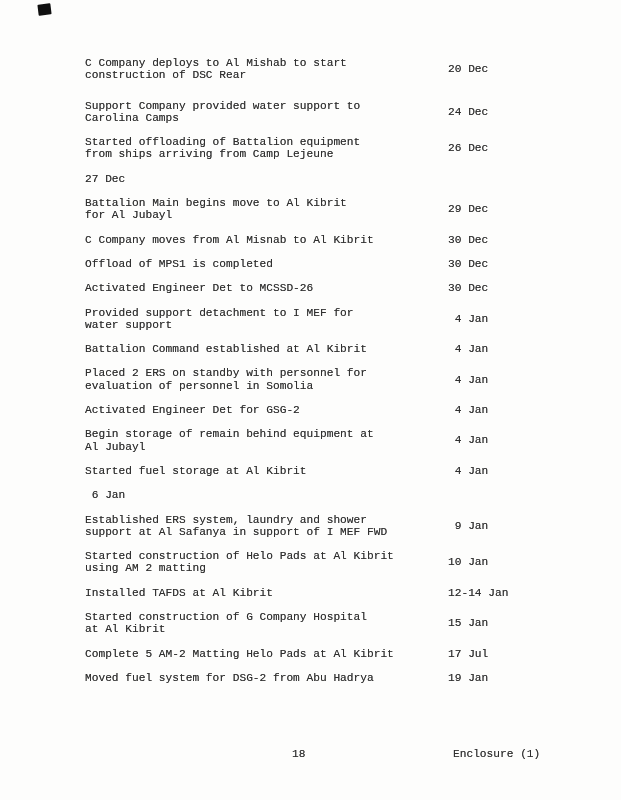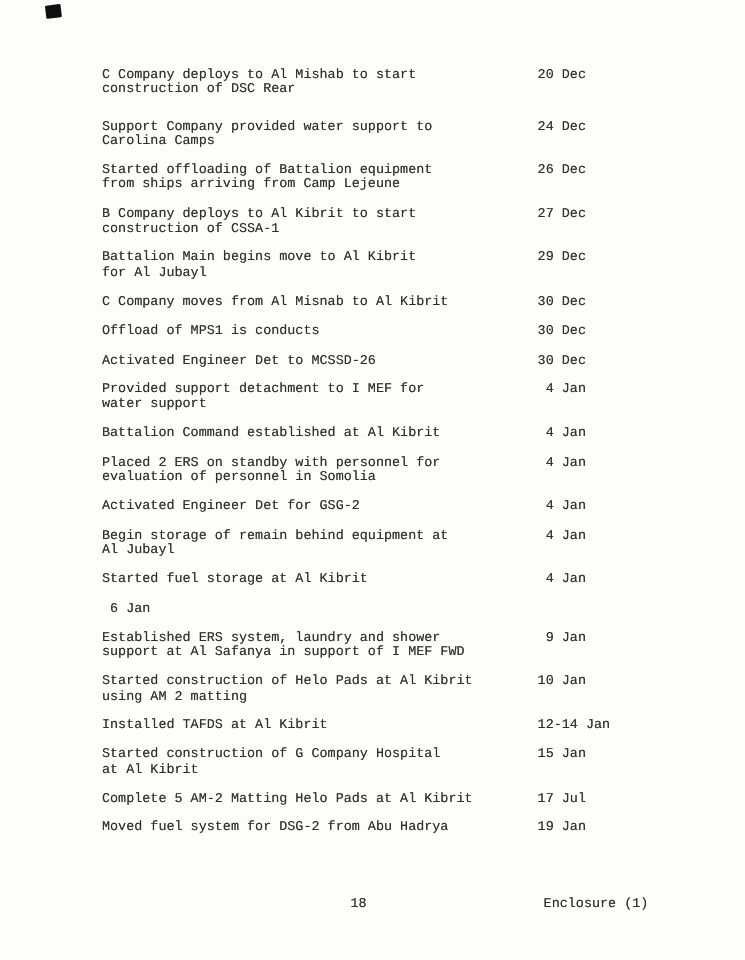--- a/index.html
+++ b/index.html
@@ -26,21 +26,21 @@
     transform: rotate(-7deg);
   }
   .entries {
     position: absolute;
     left: 85px;
     top: 57px;
     width: 490px;
   }
   .entry {
     display: flex;
-    align-items: flex-start;
+    align-items: center;
     margin-bottom: 12px;
   }
   .entry:first-child { margin-bottom: 18px; }
   .desc {
     width: 363px;
     white-space: pre;
   }
   .date {
     white-space: pre;
   }
@@ -75,38 +75,36 @@
       <div class="date">24 Dec</div>
     </div>
 
     <div class="entry">
       <div class="desc">Started offloading of Battalion equipment
 from ships arriving from Camp Lejeune</div>
       <div class="date">26 Dec</div>
     </div>
 
     <div class="entry">
-      <div class="desc">B Company deploys to Al Kibrit to start
-construction of CSSA-1</div>
       <div class="date">27 Dec</div>
     </div>
 
     <div class="entry">
       <div class="desc">Battalion Main begins move to Al Kibrit
 for Al Jubayl</div>
       <div class="date">29 Dec</div>
     </div>
 
     <div class="entry">
       <div class="desc">C Company moves from Al Misnab to Al Kibrit</div>
       <div class="date">30 Dec</div>
     </div>
 
     <div class="entry">
-      <div class="desc">Offload of MPS1 is conducts</div>
+      <div class="desc">Offload of MPS1 is completed</div>
       <div class="date">30 Dec</div>
     </div>
 
     <div class="entry">
       <div class="desc">Activated Engineer Det to MCSSD-26</div>
       <div class="date">30 Dec</div>
     </div>
 
     <div class="entry">
       <div class="desc">Provided support detachment to I MEF for

